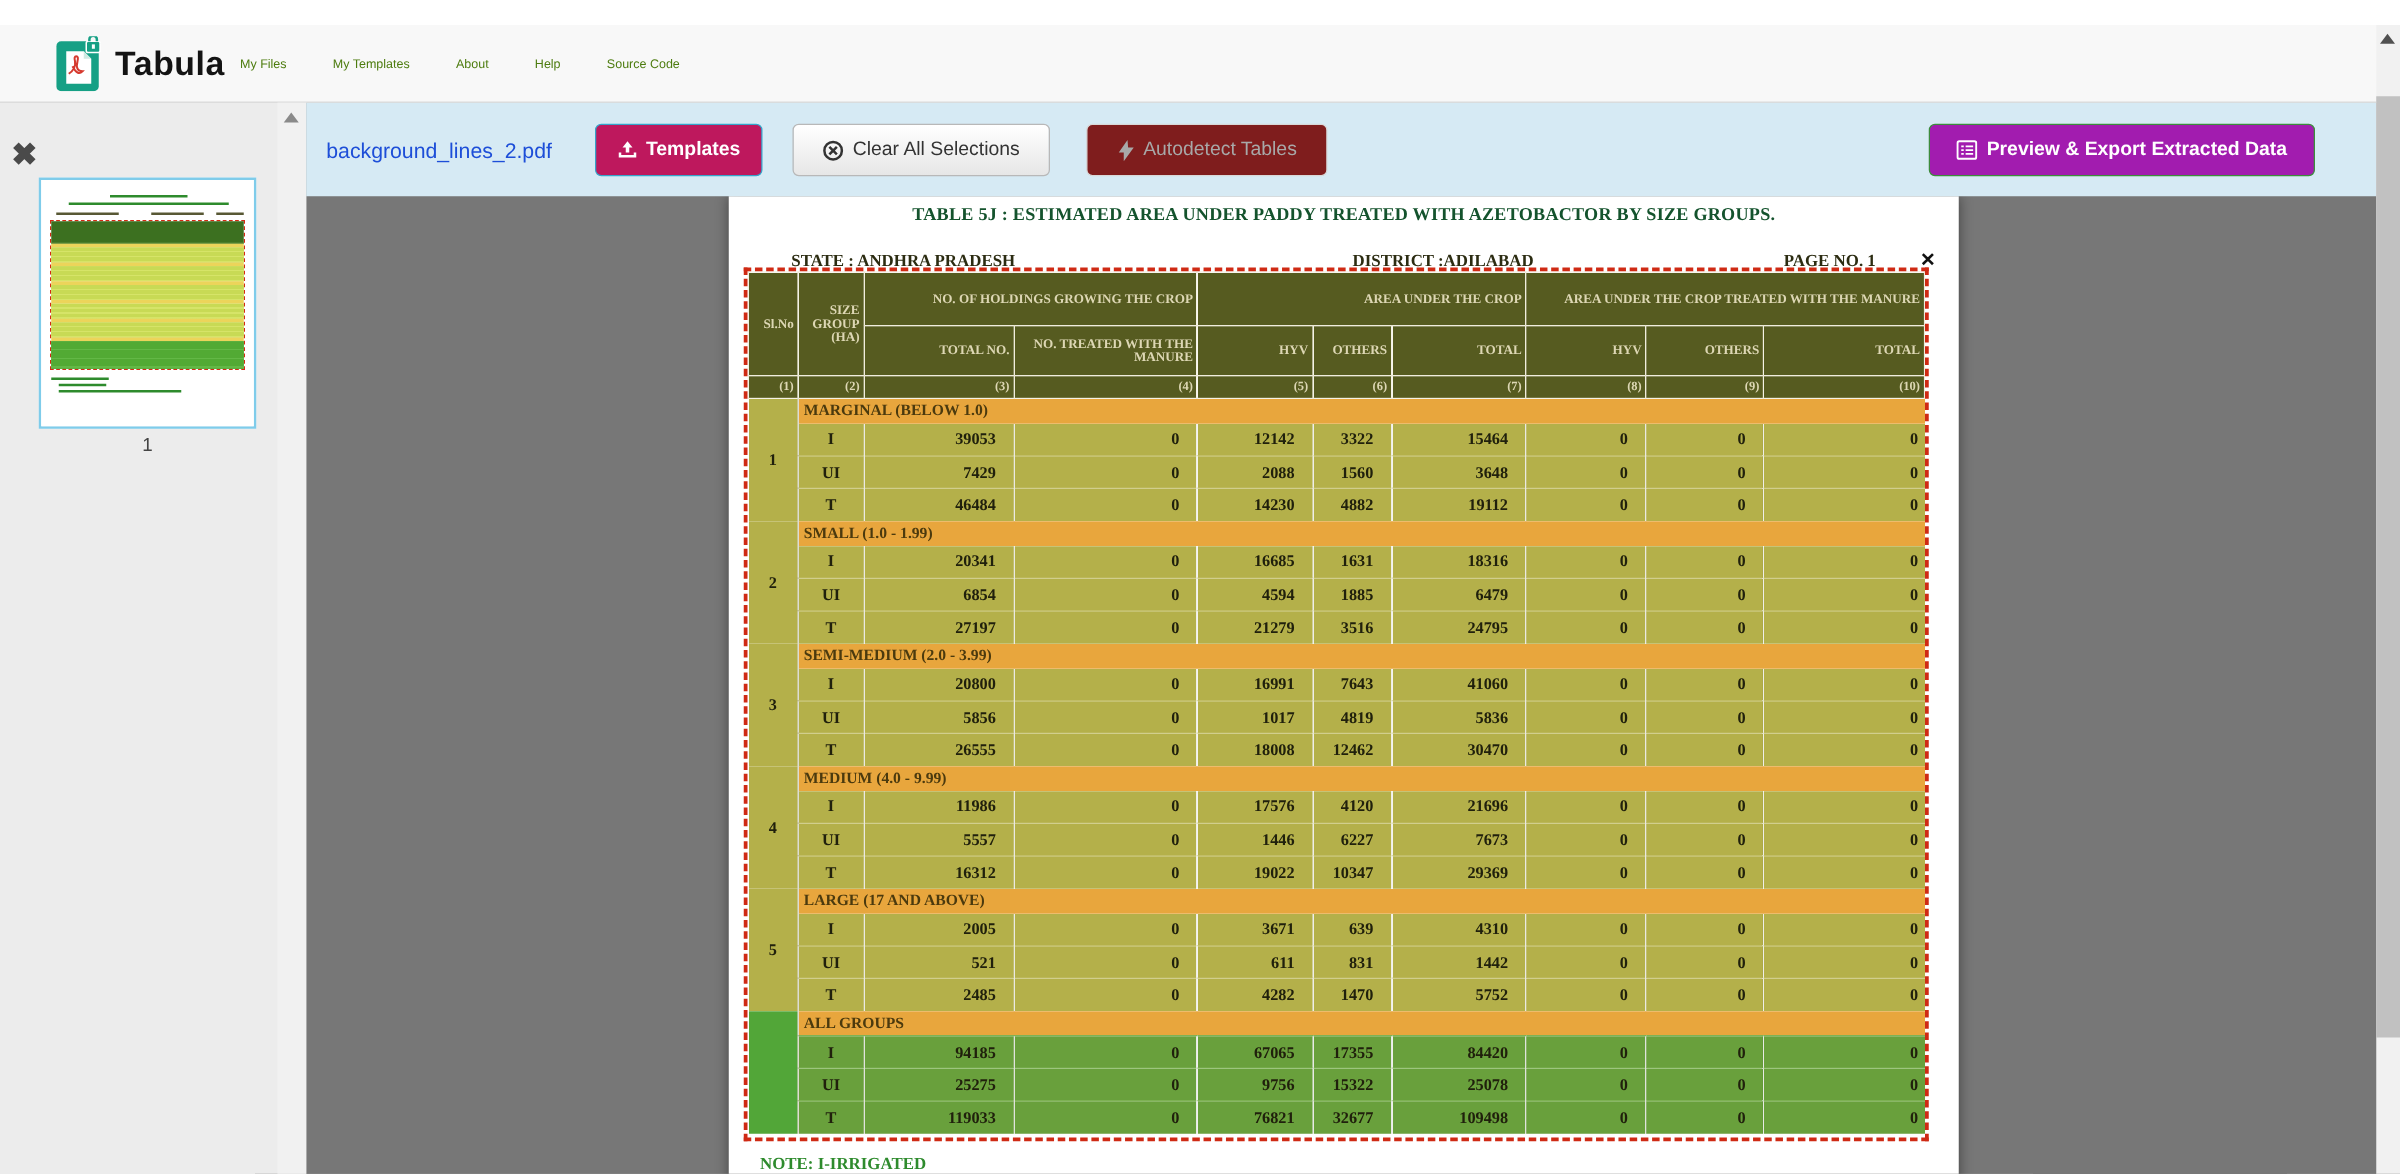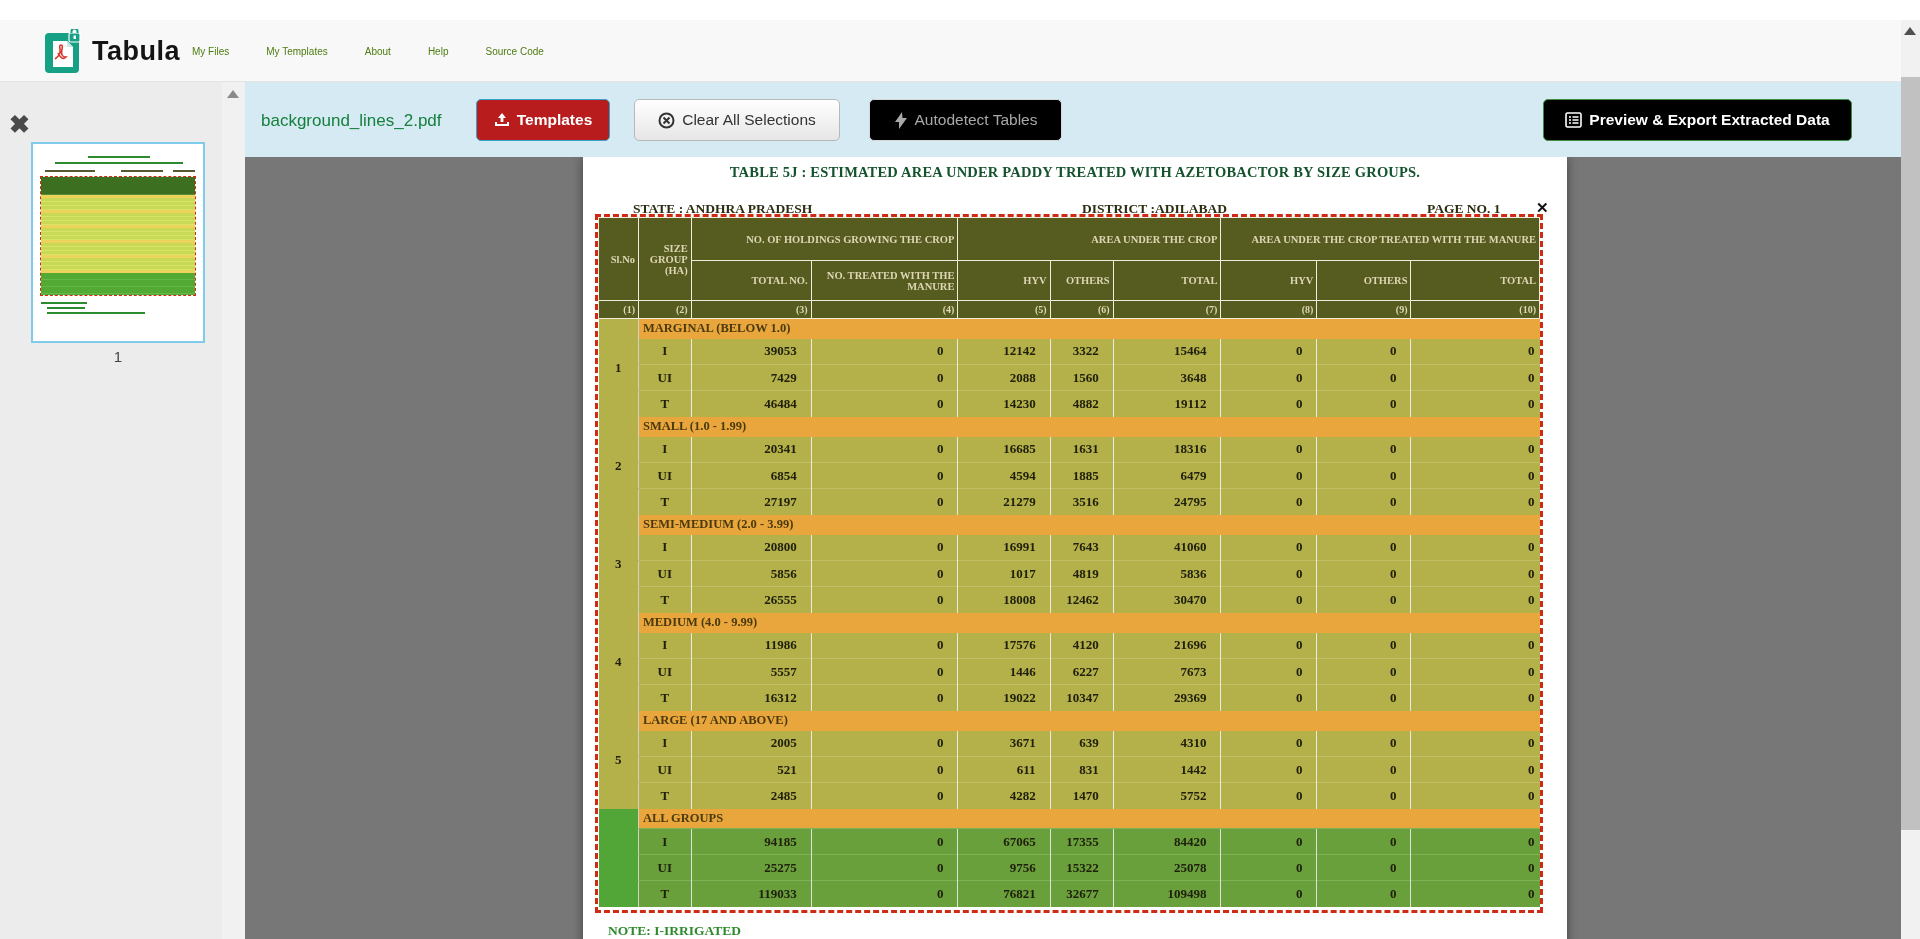--- a/index.html
+++ b/index.html
@@ -10,26 +10,26 @@
   .navbar { position:absolute; left:0; top:0; width:1920px; height:62px; background:#f8f8f8; border-bottom:1px solid #e4e4e4; z-index:30; }
   .brand-wrap { position:absolute; left:45px; top:9px; display:flex; align-items:center; }
   .brand-logo { width:37px; height:44px; }
   .brand-text { margin-left:10px; font-size:27px; font-weight:bold; color:#141414; letter-spacing:0.5px; }
   .nav-links { position:absolute; left:192px; top:0; height:62px; display:flex; align-items:center; gap:37px; }
   .nav-link { font-size:10px; color:#4d7c0f; cursor:pointer; white-space:nowrap; }
   .nav-support { position:absolute; right:88px; top:0; height:62px; display:flex; align-items:center; font-size:16px; color:#888; }
 
   
   .toolbar { position:absolute; left:245px; top:62px; width:1656px; height:75px; background:#d6eaf4; z-index:25; }
-  .filename { position:absolute; left:16px; top:0; height:77px; display:flex; align-items:center; font-size:17px; color:#15803d; }
+  .filename { position:absolute; left:16px; top:0; height:77px; display:flex; align-items:center; font-size:17px; color:#1d4ed8; }
   .btn { position:absolute; top:17px; height:42px; border-radius:5px; display:flex; align-items:center; justify-content:center; font-size:15.5px; cursor:pointer; white-space:nowrap; }
-  .btn-templates { left:231px; width:134px; background:#b91c1c; border:1px solid #35a4ca; color:#fff; font-weight:bold; }
+  .btn-templates { left:231px; width:134px; background:#be185d; border:1px solid #35a4ca; color:#fff; font-weight:bold; }
   .btn-clear { left:389px; width:206px; background:linear-gradient(#ffffff,#e6e6e6); border:1px solid #b8b8b8; color:#333; }
-  .btn-autodetect { left:624px; width:193px; background:#000000; border:1px solid #d8d8d8; color:#a8a8a8; cursor:default; }
-  .btn-export { left:1298px; width:309px; background:#000000; border:1px solid #3c8c3c; color:#fff; font-weight:bold; }
+  .btn-autodetect { left:624px; width:193px; background:#7f1d1d; border:1px solid #d8d8d8; color:#a8a8a8; cursor:default; }
+  .btn-export { left:1298px; width:309px; background:#a21caf; border:1px solid #3c8c3c; color:#fff; font-weight:bold; }
   .btn svg { margin-right:7px; }
 
   
   .sidebar { position:absolute; left:0; top:62px; width:245px; height:877px; background:#ececec; z-index:20; }
   .sidebar-close { position:absolute; left:9px; top:30px; font-size:25px; font-weight:bold; color:#4a4a4a; cursor:pointer; line-height:1; }
   .thumb-box { position:absolute; left:31px; top:60px; width:174px; height:201px; background:#fff; border:2px solid #7fccea; cursor:pointer; }
   .thumb-page { position:relative; width:100%; height:100%; background:#fff; overflow:hidden; }
   .t-line { position:absolute; background:#2e8b2d; height:2px; }
   .t-meta { position:absolute; background:#585834; height:2px; }
   .mini-table { position:absolute; left:7px; top:32px; width:156px; height:120px; border:1px dashed #d42a12; }

